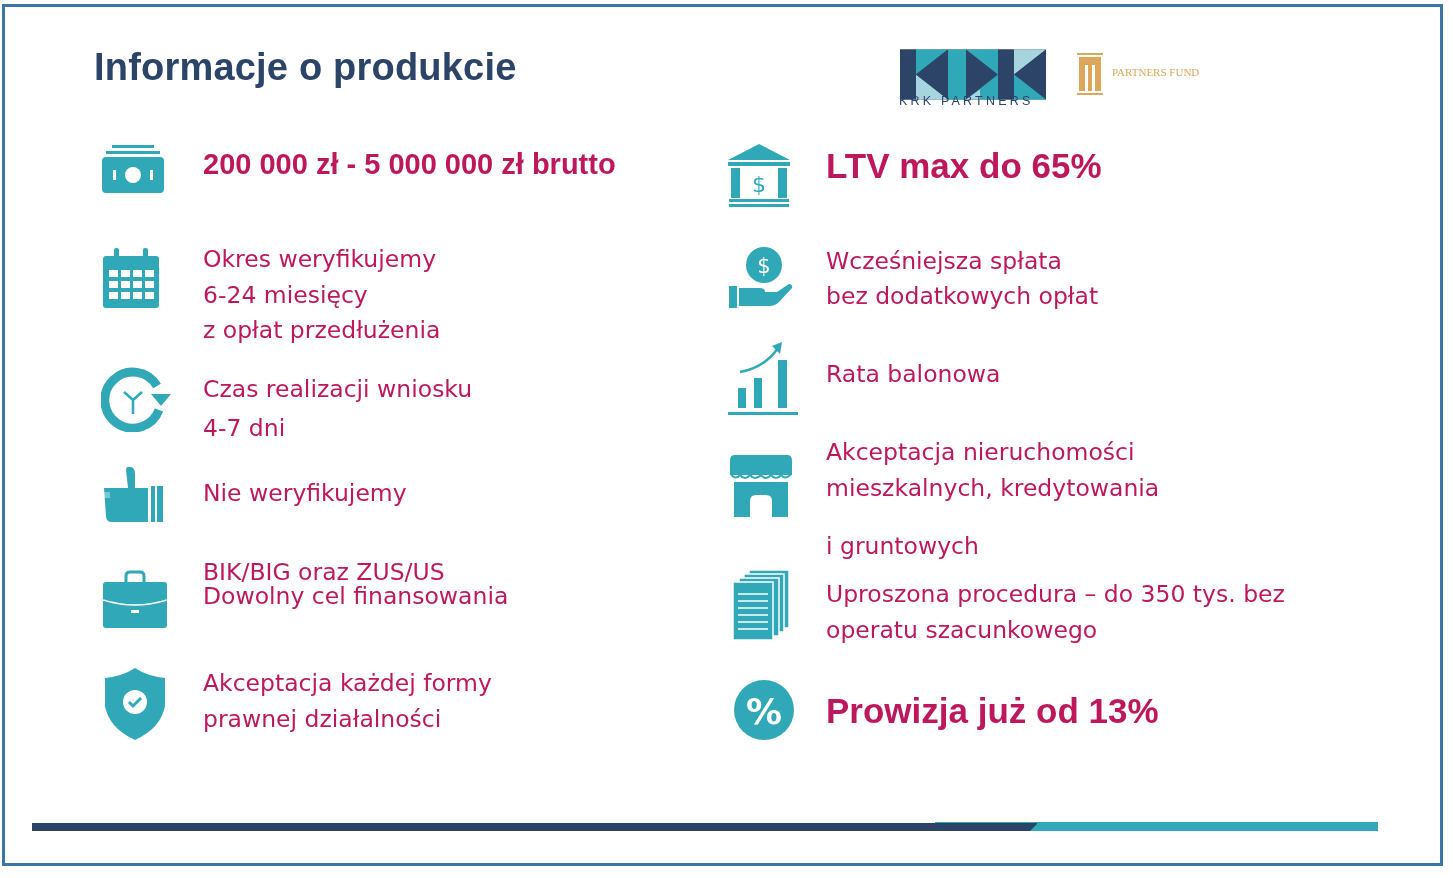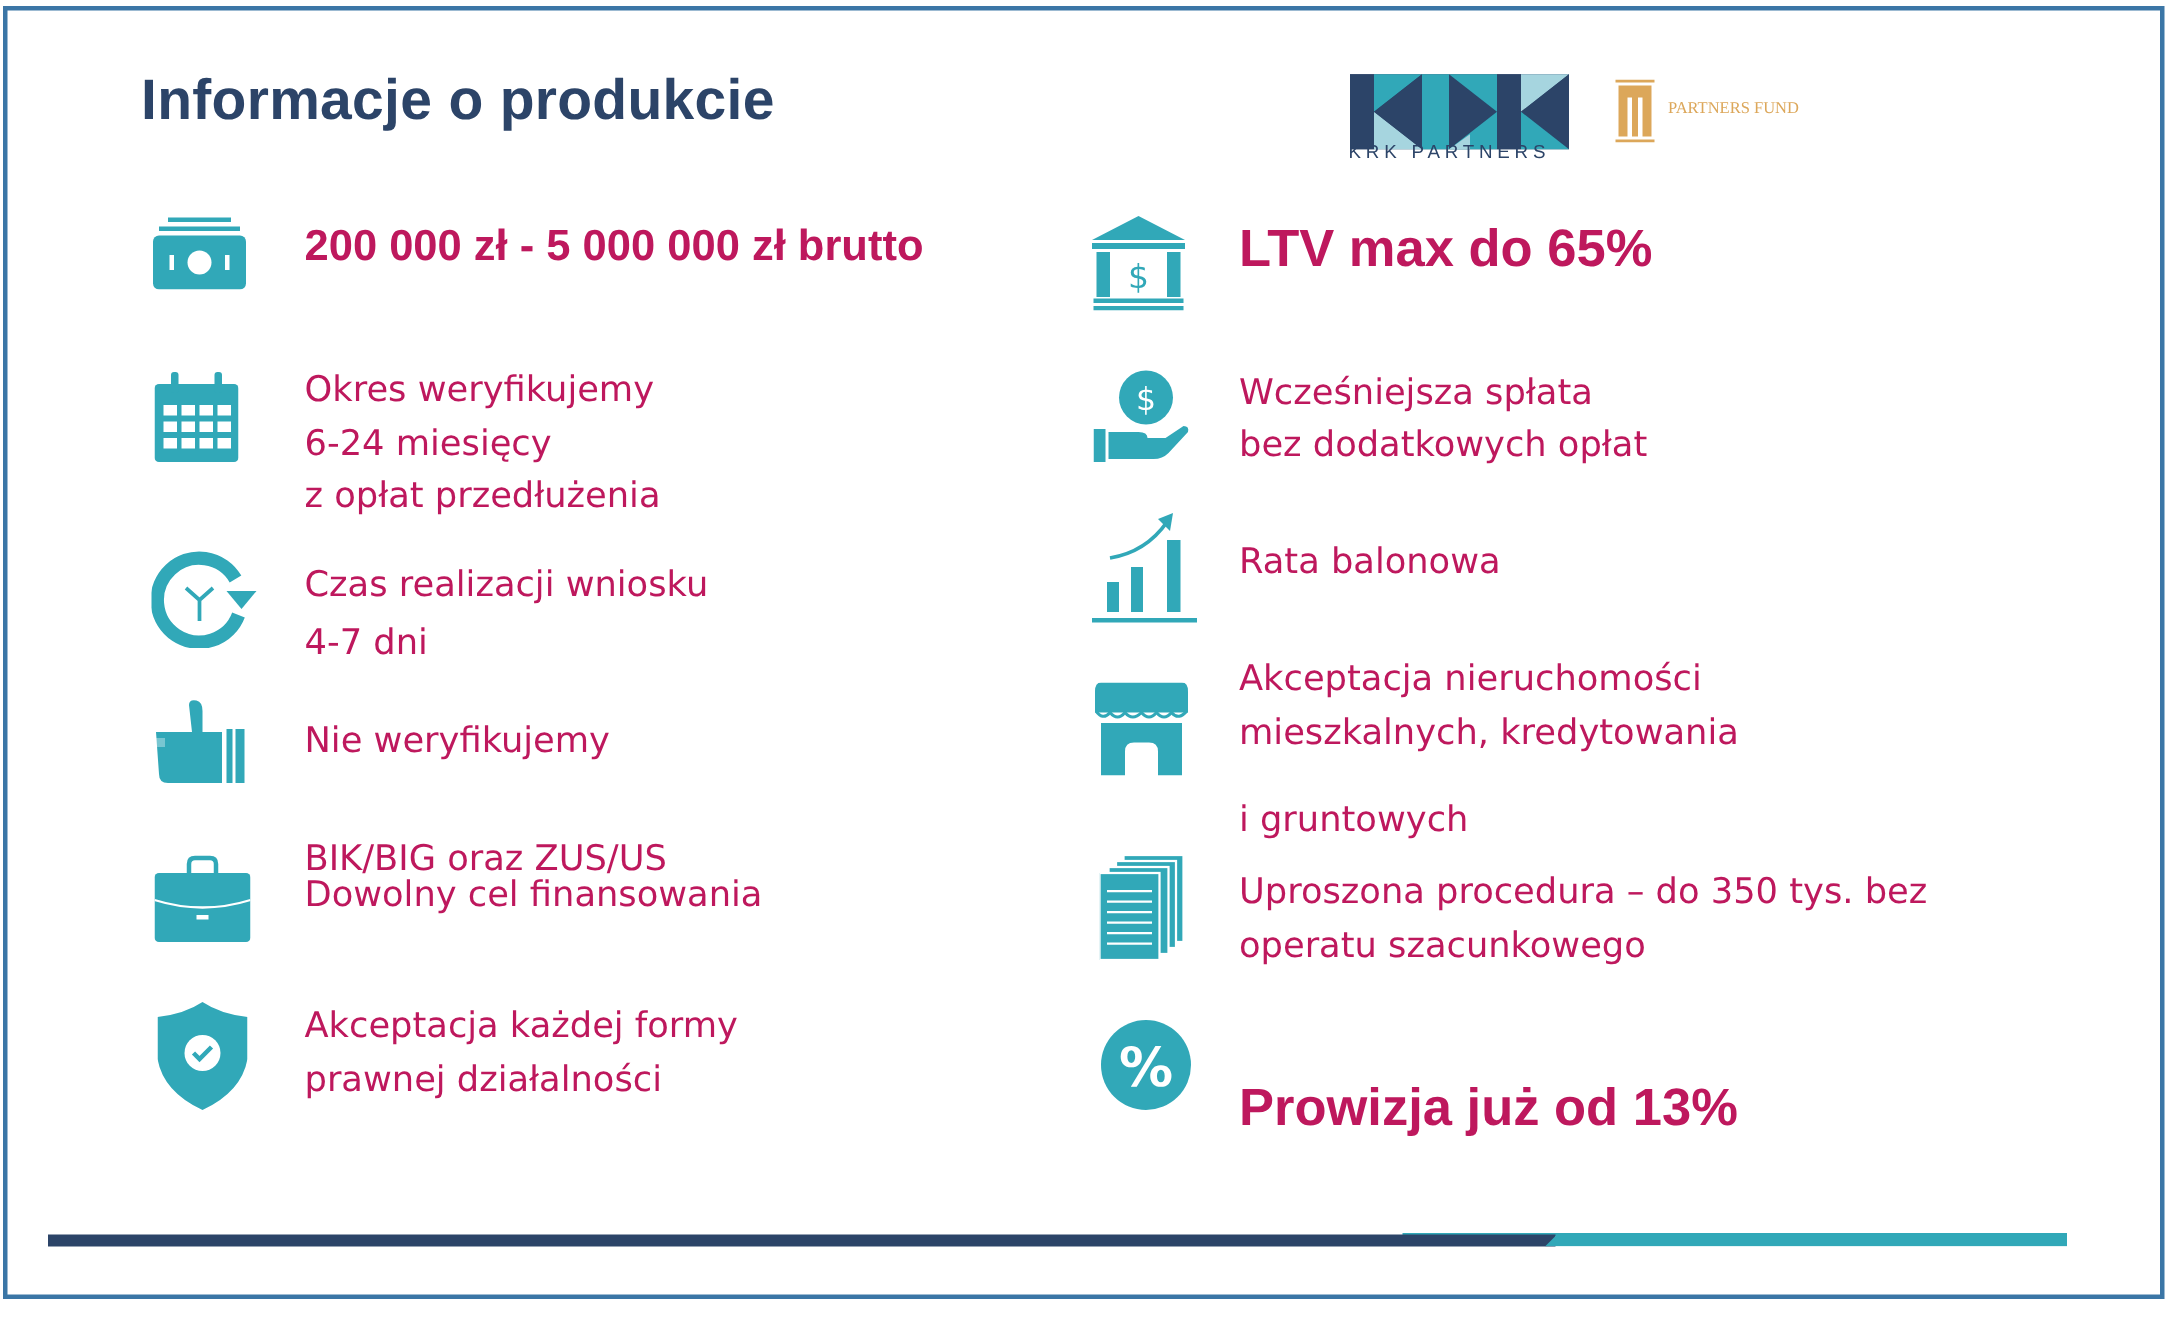--- a/index.html
+++ b/index.html
@@ -197,18 +197,18 @@
   </svg>
   <div class="txt" style="left:826px;top:577px;">Uproszona procedura – do 350 tys. bez</div>
   <div class="txt" style="left:826px;top:613px;">operatu szacunkowego</div>
 </div>
 
 <div class="item">
   <svg class="icon" style="left:733px;top:679px" width="62" height="62" viewBox="0 0 62 62">
     <circle cx="31" cy="31" r="30" fill="#31a8b8"></circle>
     <text x="31" y="45" text-anchor="middle" font-family="DejaVu Sans, sans-serif" font-weight="bold" font-size="36" fill="#fff">%</text>
   </svg>
-  <div class="txt bold big" style="left:826px;top:721px;text-align:right;">Prowizja już od 13%</div>
+  <div class="txt bold big" style="left:826px;top:693px;text-align:right;">Prowizja już od 13%</div>
 </div>
 
 <div class="bar-teal-line"></div>
 <div class="bar-dark"></div>
 <div class="bar-teal"></div>
 
 </body></html>

